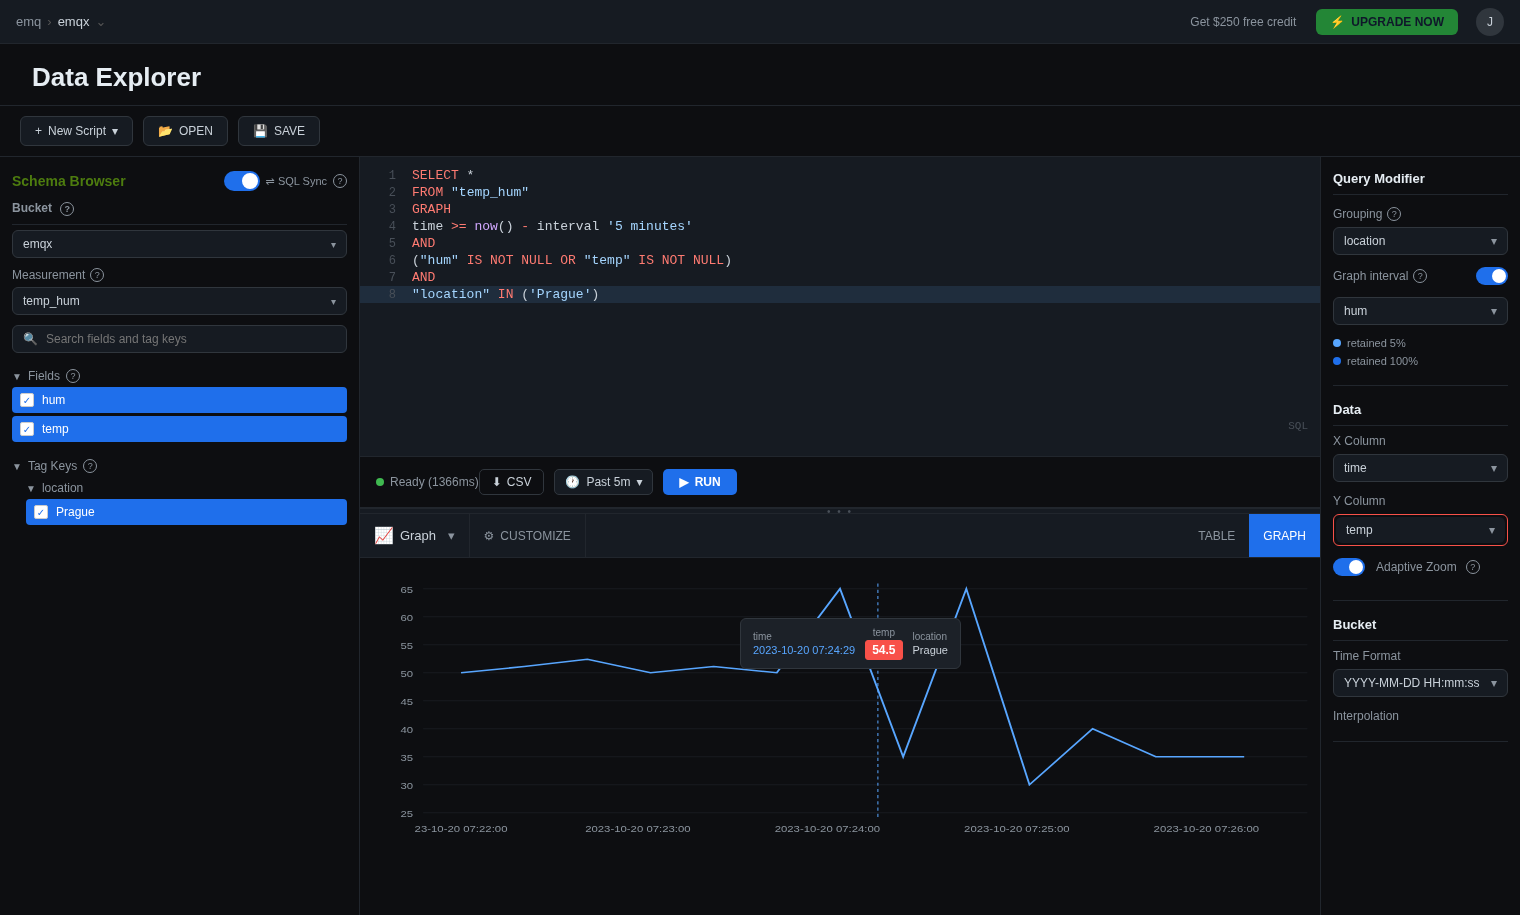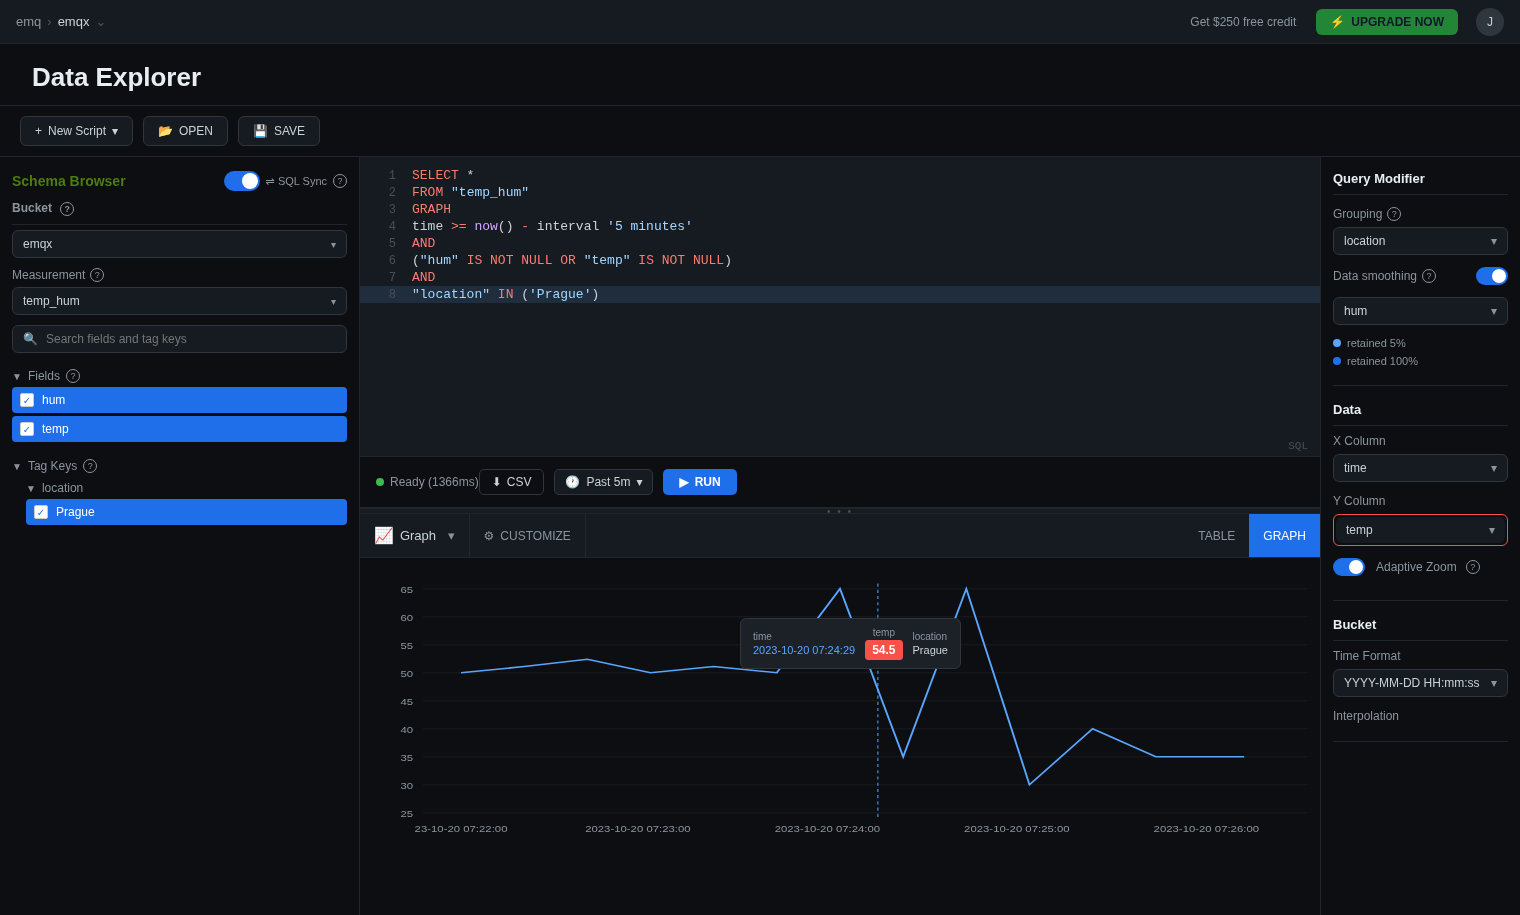--- a/index.html
+++ b/index.html
@@ -49,21 +49,21 @@
     .checkbox { width: 14px; height: 14px; border-radius: 2px; background: #fff; border: 1px solid #ccc; display: flex; align-items: center; justify-content: center; font-size: 10px; color: #1f6feb; flex-shrink: 0; }
     .tag-group { margin-left: 14px; }
     .code-editor { background: #161b22; flex: 1; padding: 10px 0; font-family: 'Courier New', monospace; font-size: 13px; overflow-y: auto; border-bottom: 1px solid #21262d; position: relative; min-height: 200px; max-height: 300px; }
     .code-line { display: flex; align-items: baseline; padding: 1px 16px; gap: 16px; }
     .line-num { color: #484f58; min-width: 20px; text-align: right; font-size: 12px; }
     .line-content { color: #c9d1d9; white-space: pre; }
     .kw { color: #ff7b72; }
     .str { color: #a5d6ff; }
     .fn { color: #d2a8ff; }
     .op { color: #ff7b72; }
-    .sql-label { position: absolute; bottom: 4px; right: 12px; color: #484f58; font-size: 11px; }
+    .sql-label { position: absolute; bottom: 24px; right: 12px; color: #484f58; font-size: 11px; }
     .status-bar { display: flex; align-items: center; justify-content: flex-start; padding: 12px 16px; background: #0d0e11; border-bottom: 1px solid #21262d; }
     .status-ready { display: flex; align-items: center; gap: 6px; font-size: 12px; color: #8b949e; }
     .status-dot { width: 8px; height: 8px; border-radius: 50%; background: #3fb950; }
     .status-actions { display: flex; align-items: center; gap: 10px; }
     .csv-btn { border: 1px solid #30363d; background: transparent; color: #c9d1d9; padding: 5px 12px; border-radius: 5px; font-size: 12px; cursor: pointer; display: flex; align-items: center; gap: 5px; }
     .time-select { background: #161b22; border: 1px solid #30363d; color: #c9d1d9; padding: 5px 10px; border-radius: 5px; font-size: 12px; cursor: pointer; display: flex; align-items: center; gap: 6px; }
     .run-btn { background: #1f6feb; color: #fff; border: none; padding: 6px 16px; border-radius: 5px; font-size: 12px; cursor: pointer; display: flex; align-items: center; gap: 6px; font-weight: 600; }
 
     
     .graph-area { flex: 1; background: #0d0e11; display: flex; flex-direction: column; overflow: hidden; }
@@ -363,21 +363,21 @@
         <span>Grouping</span>
         <span class="info-icon">?</span>
       </div>
       <div class="rp-select">
         <span>location</span>
         <span style="color:#8b949e;">▾</span>
       </div>
 
       <div class="rp-toggle-row">
         <div class="rp-toggle-label">
-          <span>Data smoothing</span>
+          <span>Graph interval</span>
           <span class="info-icon">?</span>
         </div>
         <div class="toggle-sm"></div>
       </div>
       <div class="rp-select">
         <span>hum</span>
         <span style="color:#8b949e;">▾</span>
       </div>
 
       <div class="legend-row">

